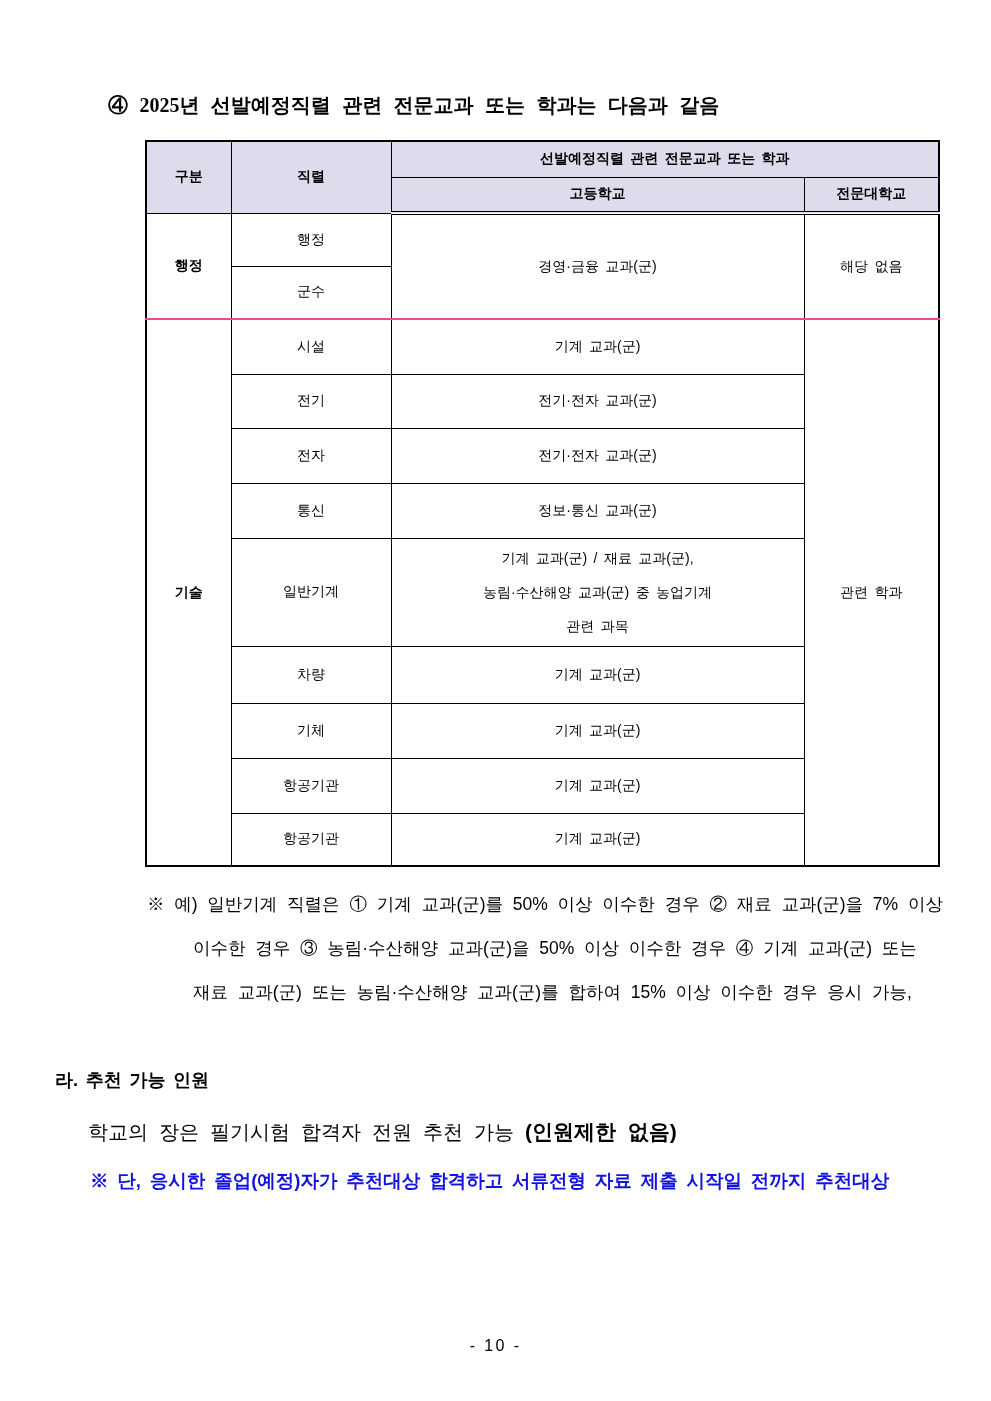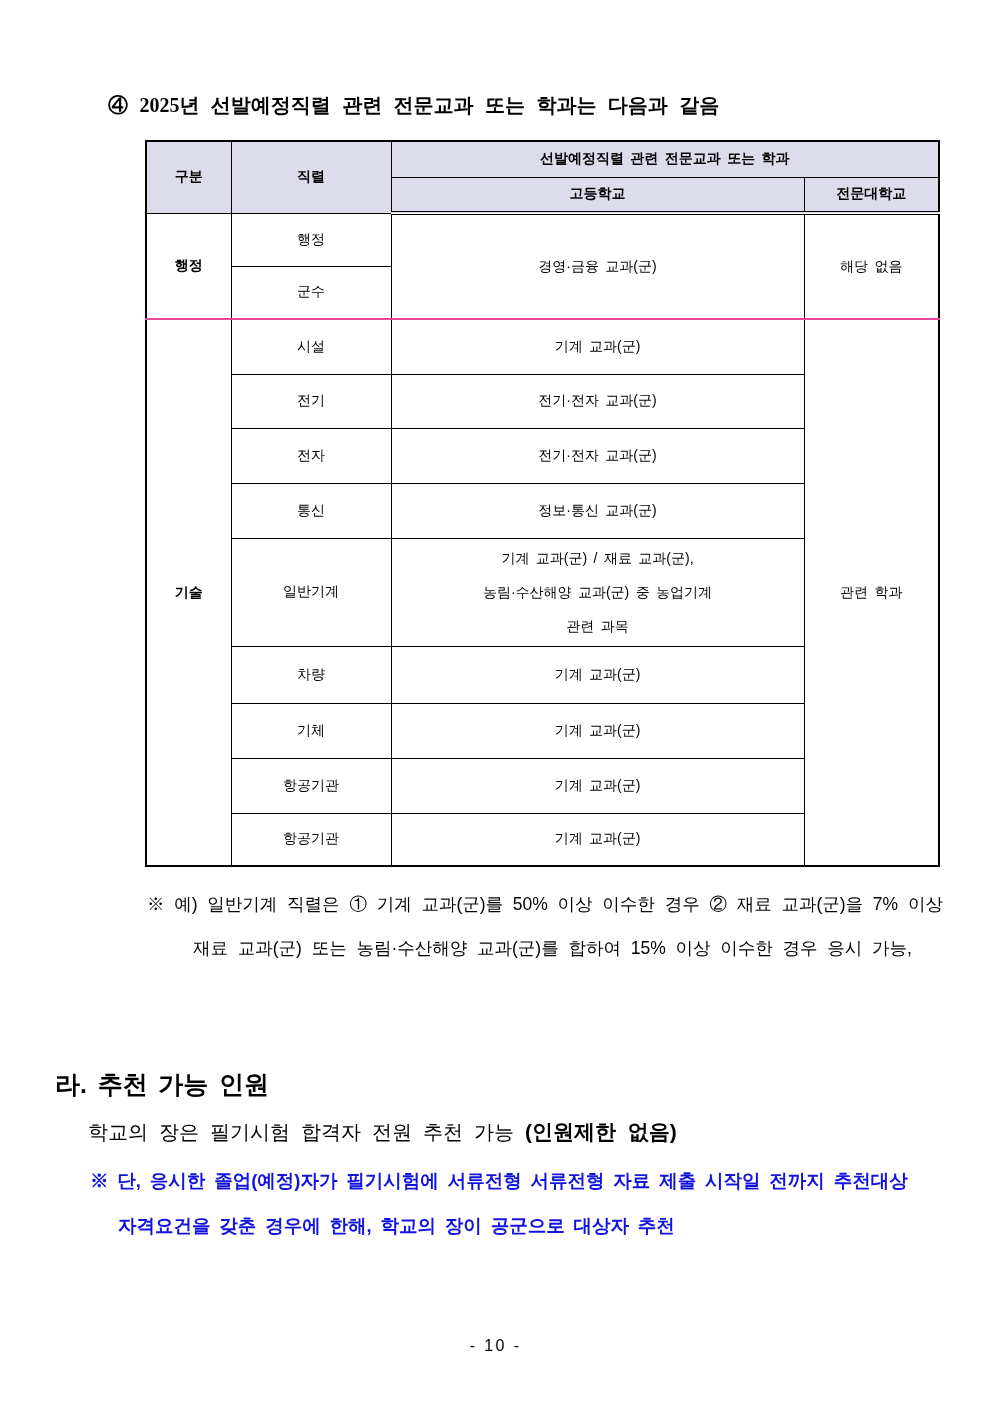--- a/index.html
+++ b/index.html
@@ -56,21 +56,21 @@
     font-family: "Liberation Sans", sans-serif;
     font-size: 17.5px;
     line-height: 44px;
     word-spacing: 0.28em;
   }
   .note .cont { padding-left: 46px; }
   .sec-heading {
     position: absolute;
     left: 55px; top: 1068px;
     font-family: "Liberation Sans", sans-serif;
-    font-size: 25px;
+    font-size: 18px;
     font-weight: bold;
     word-spacing: 0.15em;
   }
   .sec-body {
     position: absolute;
     left: 88px; top: 1118px;
     font-size: 20px;
     word-spacing: 0.3em;
     white-space: nowrap;
   }
@@ -168,27 +168,27 @@
     </tr>
     <tr>
       <td class="rh53">항공기관</td>
       <td>기계 교과(군)</td>
     </tr>
   </tbody>
 </table>
 
 <div class="note">
   <div>※ 예) 일반기계 직렬은 ① 기계 교과(군)를 50% 이상 이수한 경우 ② 재료 교과(군)을 7% 이상</div>
+  <div class="cont">이수한 경우 ③ 농림·수산해양 교과(군)을 50% 이상 이수한 경우 ④ 기계 교과(군) 또는</div>
   <div class="cont">재료 교과(군) 또는 농림·수산해양 교과(군)를 합하여 15% 이상 이수한 경우 응시 가능,</div>
 </div>
 
 <div class="sec-heading">라. 추천 가능 인원</div>
 
 <div class="sec-body">
   <span>학교의 장은 필기시험 합격자 전원 추천 가능 </span><span class="b">(인원제한 없음)</span>
 </div>
 
 <div class="blue-note">
-  <div>※ 단, 응시한 졸업(예정)자가 필기시험에 서류전형 서류전형 자료 제출 시작일 전까지 추천대상</div>
-  <div class="cont">자격요건을 갖춘 경우에 한해, 학교의 장이 공군으로 대상자 추천</div>
+  <div>※ 단, 응시한 졸업(예정)자가 추천대상 합격하고 서류전형 자료 제출 시작일 전까지 추천대상</div>
 </div>
 
 <div class="page-num">- 10 -</div>
 
 </body></html>

